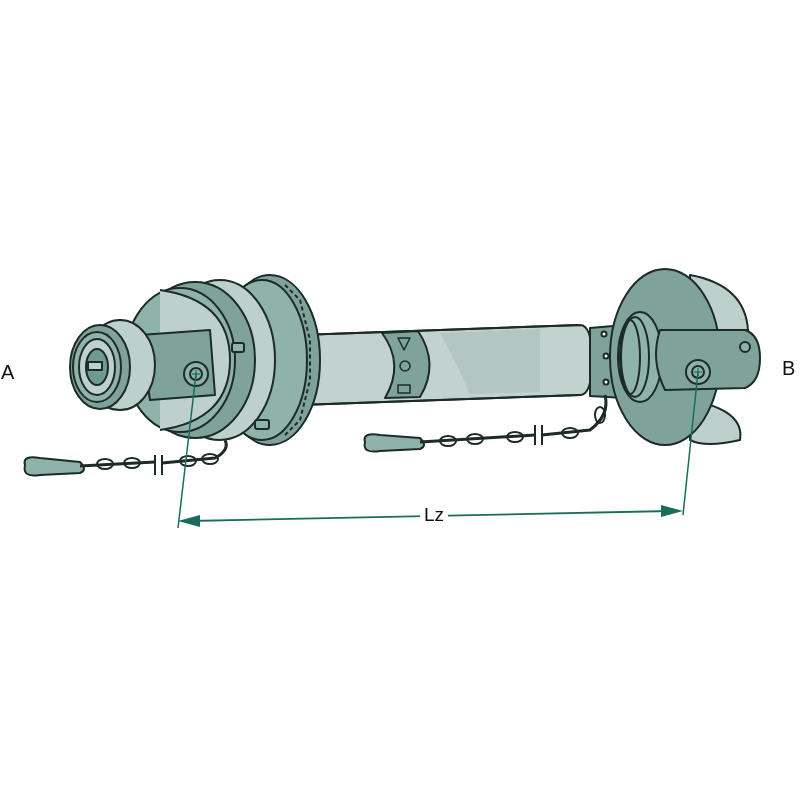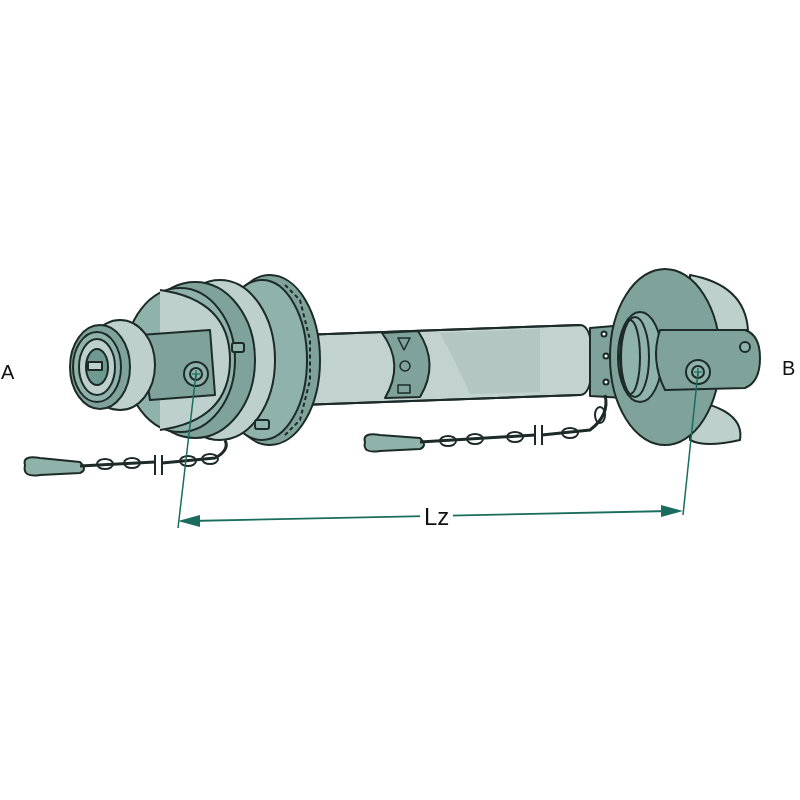--- a/index.html
+++ b/index.html
@@ -2,21 +2,21 @@
 <html><head>
 <meta charset="utf-8">
 <style>
   html, body { margin: 0; padding: 0; background: #ffffff; }
   body { width: 800px; height: 800px; position: relative; overflow: hidden;
          font-family: "Liberation Sans", "DejaVu Sans", sans-serif; }
   #diagram { position: absolute; left: 0; top: 0; width: 800px; height: 800px; }
   .label { position: absolute; font-size: 20px; color: #111; line-height: 1; }
   #label-a { left: 1px; top: 362px; }
   #label-b { left: 782px; top: 358px; }
-  #label-lz { left: 420px; top: 505px; font-size: 24px; background: #fff; padding: 0 4px; }
+  #label-lz { left: 420px; top: 505px; font-size: 19px; background: #fff; padding: 0 4px; }
 </style>
 </head>
 <body>
 
 <svg id="diagram" viewBox="0 0 800 800" xmlns="http://www.w3.org/2000/svg">
   <g stroke="#1d2b28" stroke-width="2" stroke-linejoin="round">
 
     <g>
       <path d="M300 335 L580 325 Q592 325 592 360 Q592 395 580 395 L300 405 Z" fill="#c2d2ce"></path>
       <path d="M440 333 L540 329 L540 392 L470 394 Q455 360 440 333 Z" fill="#b3c6c1" stroke="none"></path>

